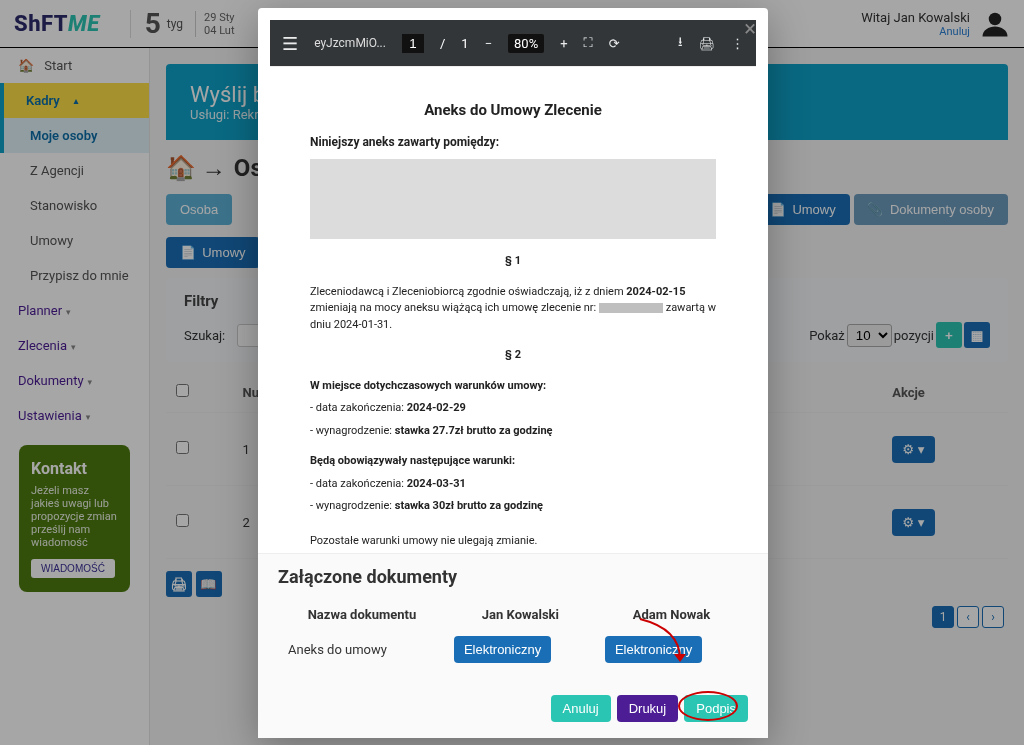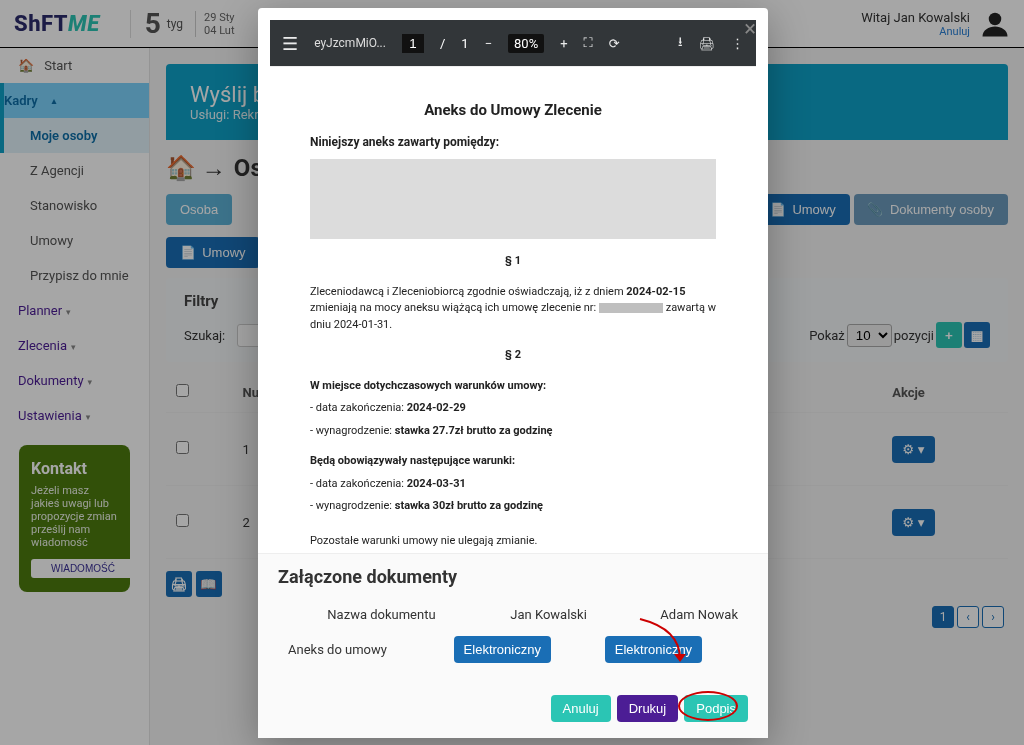--- a/index.html
+++ b/index.html
@@ -13,31 +13,31 @@
 .week-lbl { font-size: 12px; color: #555; }
 .week-dates { display: flex; flex-direction: column; font-size: 11px; color: #666; margin-left: 6px; border-left: 1px solid #ccc; padding-left: 8px; }
 .user-box { margin-left: auto; text-align: right; }
 .user-name { font-size: 13px; color: #333; }
 .user-firm { font-size: 11px; color: #2b80d6; }
 .avatar { width: 30px; height: 30px; margin-left: 10px; display: inline-block; }
 .avatar svg { fill: #222; }
 
 .sidebar { position: absolute; left: 0; top: 48px; width: 150px; background: #fff; height: calc(100% - 48px); border-right: 1px solid #e4e4e4; }
 .side-item { padding: 10px 18px; font-size: 13px; color: #555; display: flex; align-items: center; gap: 10px; cursor: pointer; }
-.side-item.active { background: #7dd3fc; color: #0d6ea8; border-left: 4px solid #0ea2c8; padding-left: 0; font-weight: 600; }
+.side-item.active { background: #fde047; color: #0d6ea8; border-left: 4px solid #0ea2c8; padding-left: 22px; font-weight: 600; }
 .side-item.sub { padding-left: 30px; }
 .side-item.sub.active { background: #e0f2f9; padding-left: 26px; }
 .side-group { padding: 10px 18px; font-size: 13px; color: #4c1d95; cursor: pointer; }
 .side-caret::after { content: "▾"; font-size: 9px; margin-left: 4px; color: #888; }
 .side-caret-up::after { content: "▴"; font-size: 9px; margin-left: 4px; }
 
 .kontakt-box { margin: 12px 19px; background: #4d7c0f; color: #fff; border-radius: 8px; padding: 14px 12px; font-size: 12px; position: relative; overflow: hidden; }
 .kontakt-box h4 { font-size: 16px; margin-bottom: 6px; }
 .kontakt-box p { font-size: 11px; opacity: 0.9; margin-bottom: 10px; }
-.kontakt-btn { background: #fff; color: #3b3197; border: 0; padding: 4px 20px; font-size: 10px; border-radius: 3px; cursor: pointer; }
+.kontakt-btn { background: #fff; color: #3b3197; border: 0; padding: 4px 10px; font-size: 10px; border-radius: 3px; cursor: pointer; }
 
 .main { position: absolute; left: 150px; top: 48px; right: 0; bottom: 0; padding: 16px; }
 .hero { background: #0ea2c8; color: #fff; padding: 18px 24px; border-radius: 4px 4px 0 0; }
 .hero h2 { font-size: 22px; font-weight: 400; }
 .hero p { font-size: 13px; opacity: 0.9; }
 .breadcrumb { margin-top: 14px; font-size: 24px; font-weight: 700; display: flex; align-items: center; gap: 8px; }
 .tabs-row { margin-top: 12px; display: flex; flex-wrap: wrap; gap: 4px; }
 .tab-btn { background: #5cb1d6; color: #fff; border: 0; padding: 8px 14px; border-radius: 4px; font-size: 13px; cursor: pointer; display: flex; align-items: center; gap: 6px; }
 .tab-btn.blue { background: #1a6eb5; }
 .tab-btn.ghost { background: #6c9abc; }
@@ -75,21 +75,21 @@
 .pdf-body .sub { font-size: 12px; font-weight: 700; margin-bottom: 8px; }
 .pdf-body .party-box { background: #dcdcdc; height: 80px; margin-bottom: 12px; }
 .pdf-body .sect { text-align: center; font-weight: 700; margin: 14px 0; }
 .pdf-body p { margin: 6px 0; line-height: 1.5; }
 .pdf-body .bold { font-weight: 700; }
 .redact { background: #bfbfbf; display: inline-block; width: 64px; height: 10px; vertical-align: middle; }
 
 .attach-footer { padding: 12px 20px 16px 20px; border-top: 1px solid #eee; background: #fafafa; }
 .attach-footer h4 { font-size: 18px; font-weight: 700; margin-bottom: 12px; }
 .attach-table { width: 100%; font-size: 13px; }
-.attach-table th { text-align: right; padding: 6px 8px; font-weight: 400; }
+.attach-table th { text-align: center; padding: 6px 8px; font-weight: 700; }
 .attach-table td { padding: 6px 8px; }
 .attach-btn { background: #1a6eb5; color: #fff; border: 0; padding: 6px 10px; border-radius: 4px; font-size: 13px; cursor: pointer; }
 .footer-btns { display: flex; justify-content: flex-end; gap: 6px; margin-top: 24px; }
 .ftr-btn { border: 0; padding: 6px 12px; border-radius: 4px; font-size: 13px; color: #fff; cursor: pointer; }
 .ftr-btn.teal { background: #2bc5b4; }
 .ftr-btn.blue { background: #4c1d95; }
 .ftr-btn.sign { background: #2bc5b4; position: relative; }
 .sign-circle { border: 2px solid #c00; border-radius: 50%; position: absolute; width: 60px; height: 30px; left: -6px; top: -4px; pointer-events: none; }
 .arrow { position: absolute; right: 58px; bottom: 48px; width: 60px; height: 60px; pointer-events: none; }
 .arrow svg { stroke: #c00; stroke-width: 2; fill: none; }

